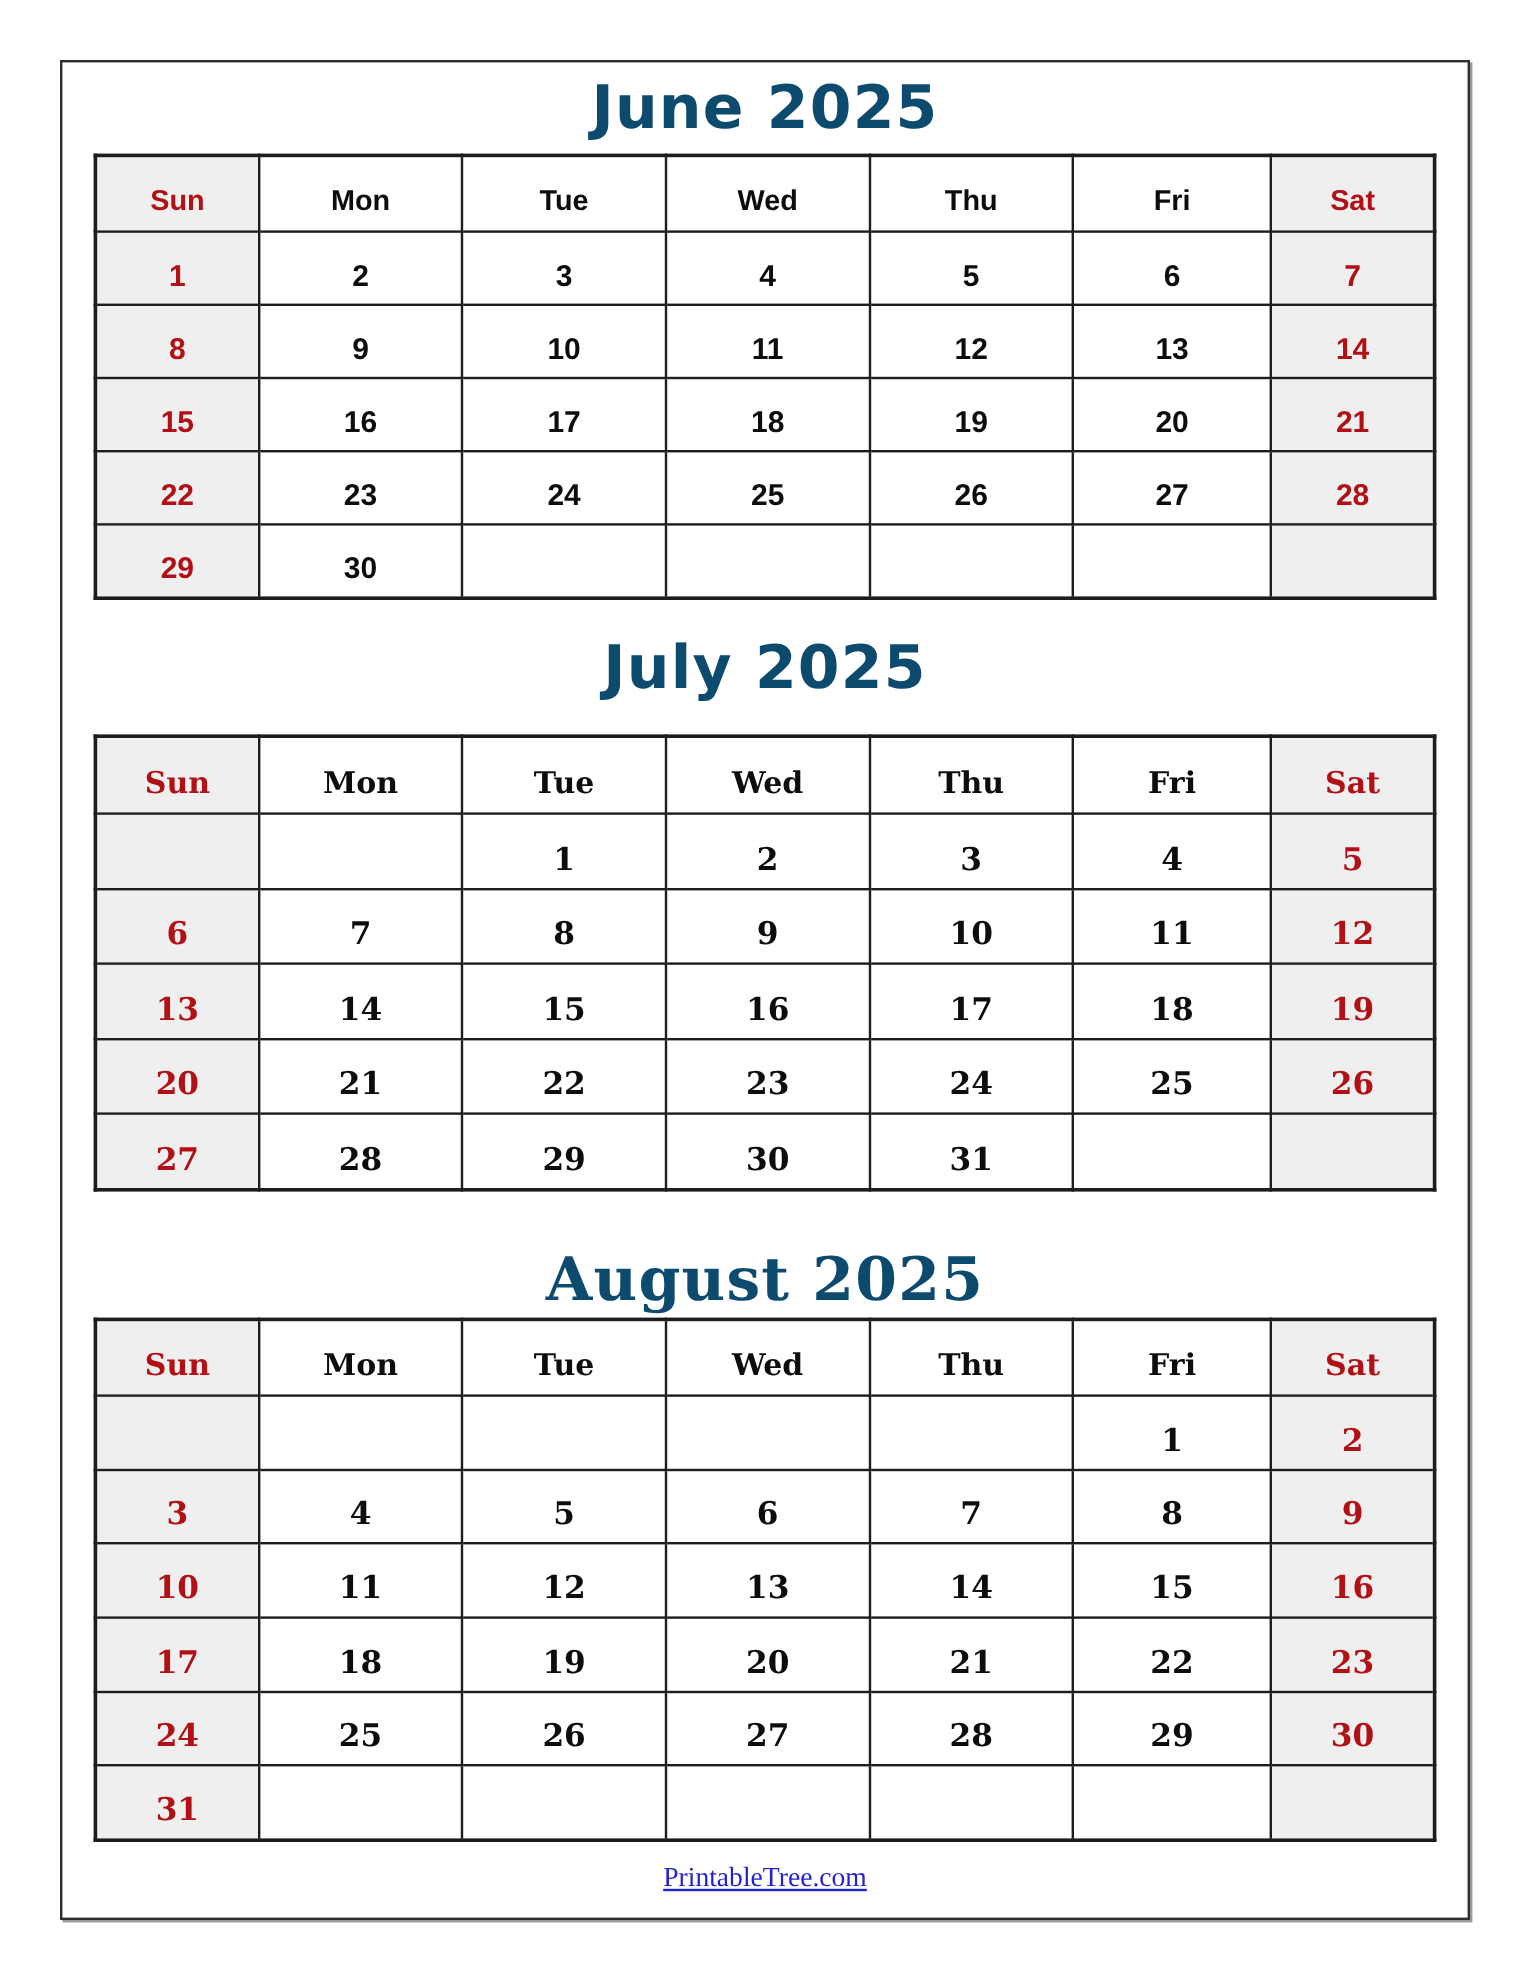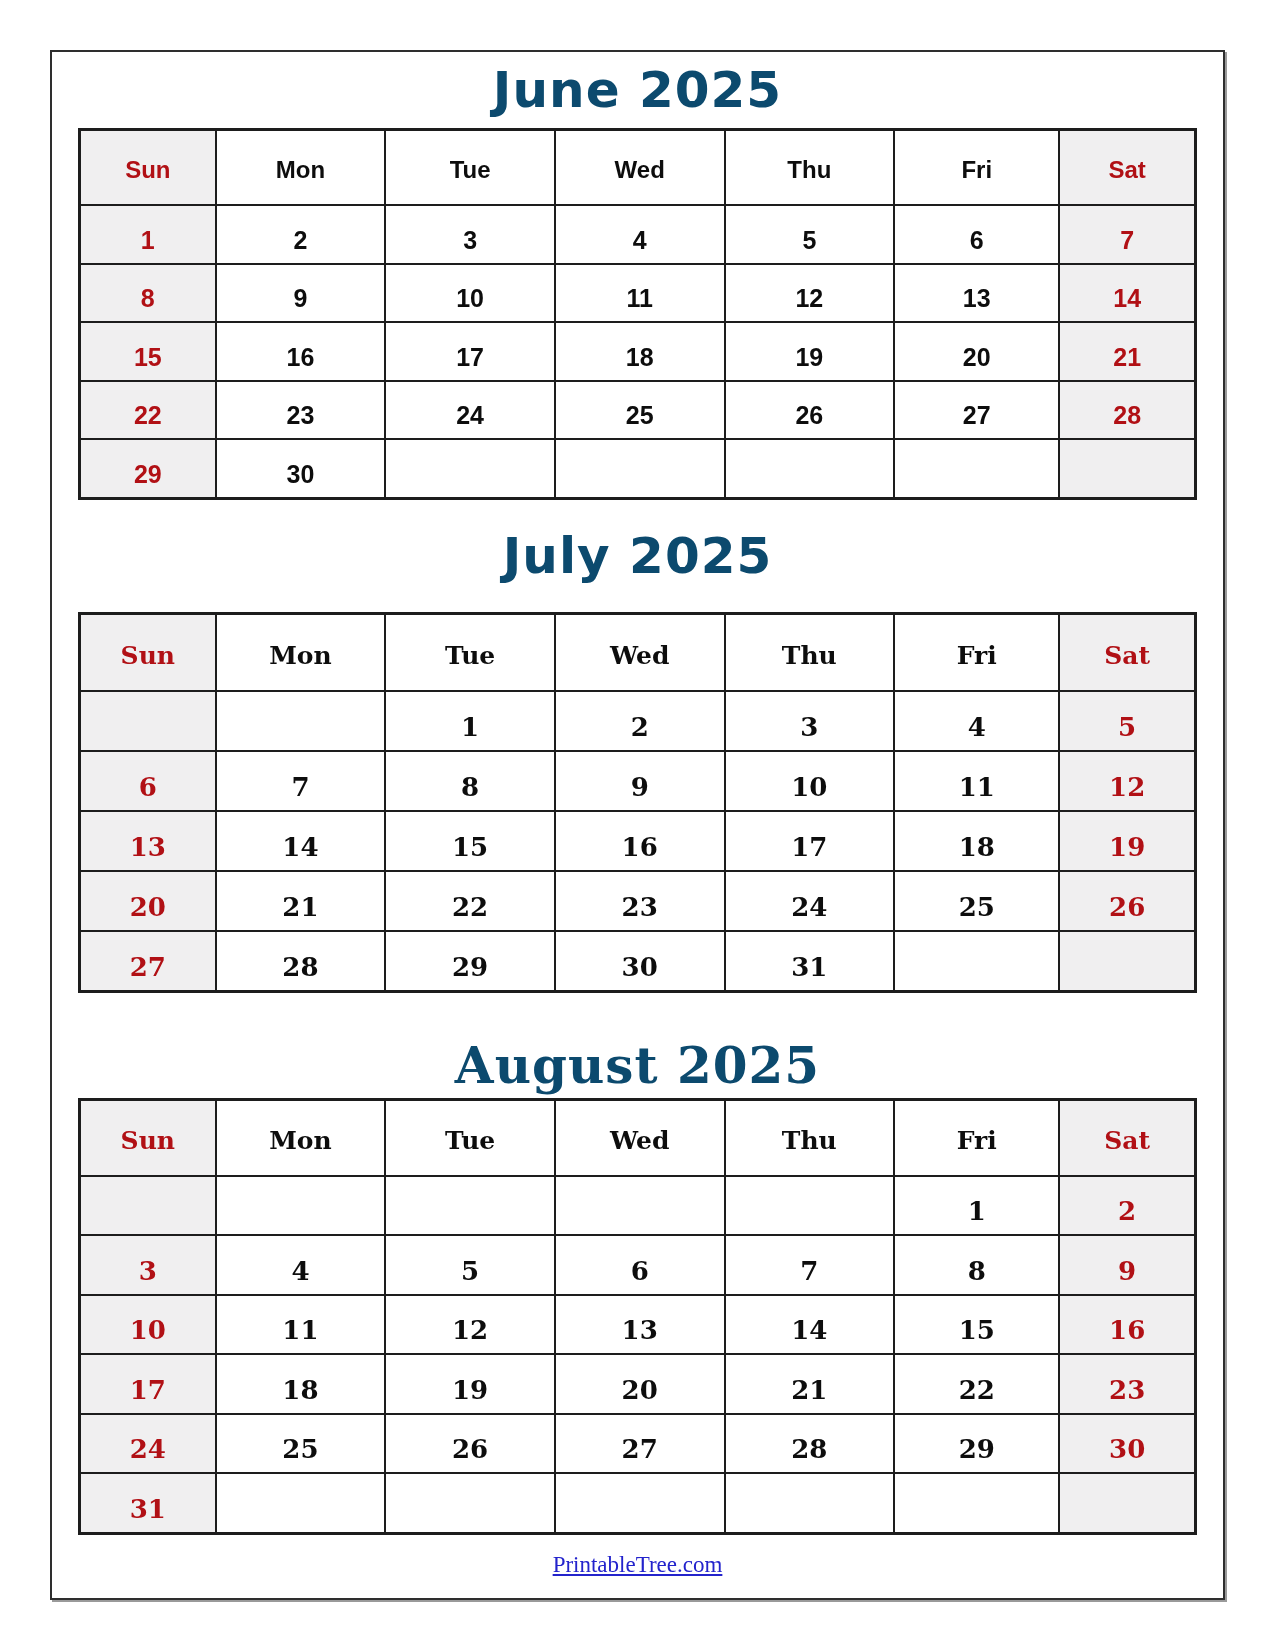--- a/index.html
+++ b/index.html
@@ -40,21 +40,21 @@
     border:2px solid #1d1d1d;
     text-align:center; vertical-align:bottom;
     padding:0 0 8px 0;
     font-weight:bold; color:#0d0d0d;
     overflow:hidden;
   }
   table.cal col.c0 { width:12.2%; }
   table.cal col.cm { width:15.2%; }
   table.cal col.c5 { width:14.8%; }
   table.cal col.c6 { width:12.2%; }
-  table.cal th { padding-bottom:20px; }
+  table.cal th { padding-bottom:10px; }
   table.cal th.c0, table.cal th.c6,
   table.cal td.c0, table.cal td.c6 {
     background:#f0eff0; color:#b11015;
   }
   #june-cal table.cal   { font-family:"Liberation Sans", sans-serif; font-size:25px; }
   #june-cal table.cal th{ font-size:24px; }
   #july-cal table.cal, #august-cal table.cal { font-family:"DejaVu Serif", serif; font-size:26px; }
   #july-cal table.cal th, #august-cal table.cal th { font-size:25px; }
 
   #footer {

